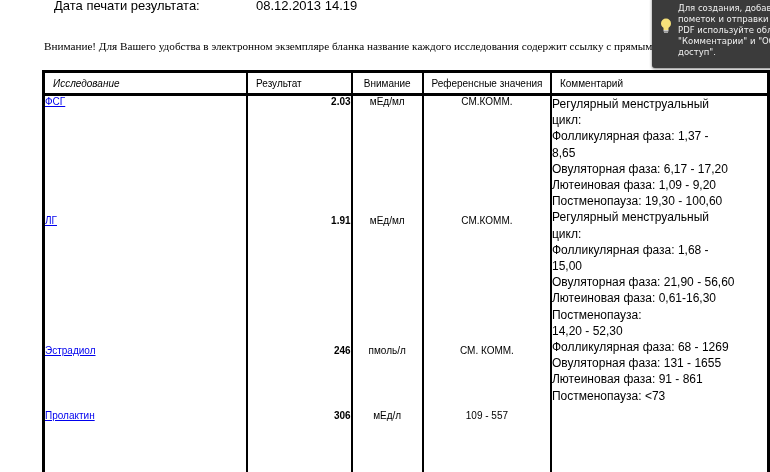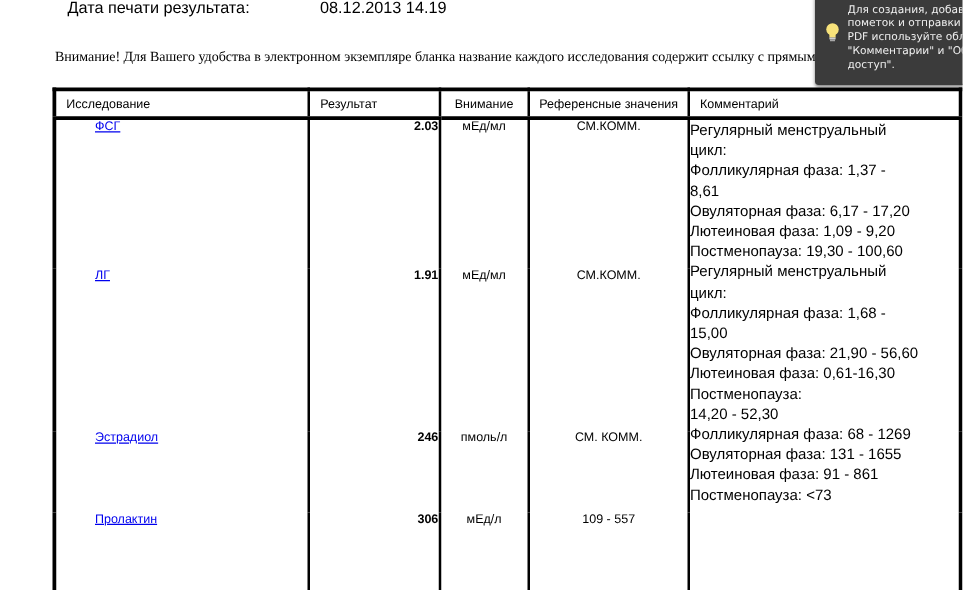--- a/index.html
+++ b/index.html
@@ -32,27 +32,27 @@
       padding: 0; vertical-align: top;
     }
     table.results { border: 3px solid #000; border-bottom: none; }
     table.results thead th {
       border-bottom: 3px solid #000;
       font-size: 10px; font-weight: normal; text-align: left;
       height: 20px; vertical-align: middle; padding-left: 8px;
     }
     table.results thead th.bold { font-weight: normal; }
     th.c-ref, td.c-ref { text-align: center !important; padding-left: 0 !important; }
-    .col-test { width: 197px; }
+    .col-test { width: 197px; font-style: italic; }
     .col-res { width: 96px; }
     .col-unit { width: 70px; }
     .col-ref { width: 128px; }
     .col-com { width: 208px; }
     td.test { font-size: 10px; padding: 4px 0 0 8px; }
-    td.test a { color: #0000ee; text-decoration: underline; padding-left: 31px; }
+    td.test a { color: #0000ee; text-decoration: underline; }
     td.res { font-size: 10px; font-weight: bold; text-align: right; padding: 4px 12px 0 0; }
     td.unit { font-size: 10px; text-align: center; padding-top: 4px; }
     td.ref { font-size: 10px; text-align: center; padding-top: 4px; }
     td.com { font-size: 12px; line-height: 16.2px; padding: 3px 0 0 6px; }
     .com-line { display: block; white-space: nowrap; }
     .tooltip {
       position: absolute; left: 652px; top: -4px; width: 130px; height: 72px;
       background: #3b3b3b; border-radius: 3px;
       box-shadow: 0 1px 3px rgba(0,0,0,0.5);
       color: #f0f0f0; font-family: "DejaVu Sans", sans-serif; font-size: 8.5px; line-height: 11px;
@@ -86,21 +86,21 @@
   <tbody>
     <tr style="height:120px">
       <td class="test"><a href="#">ФСГ</a></td>
       <td class="res">2.03</td>
       <td class="unit">мЕд/мл</td>
       <td class="ref">СМ.КОММ.</td>
       <td class="com" rowspan="4">
         <span class="com-line">Регулярный менструальный</span>
         <span class="com-line">цикл:</span>
         <span class="com-line">Фолликулярная фаза: 1,37 -</span>
-        <span class="com-line">8,61</span>
+        <span class="com-line">8,65</span>
         <span class="com-line">Овуляторная фаза: 6,17 - 17,20</span>
         <span class="com-line">Лютеиновая фаза: 1,09 - 9,20</span>
         <span class="com-line">Постменопауза: 19,30 - 100,60</span>
         <span class="com-line">Регулярный менструальный</span>
         <span class="com-line">цикл:</span>
         <span class="com-line">Фолликулярная фаза: 1,68 -</span>
         <span class="com-line">15,00</span>
         <span class="com-line">Овуляторная фаза: 21,90 - 56,60</span>
         <span class="com-line">Лютеиновая фаза: 0,61-16,30</span>
         <span class="com-line">Постменопауза:</span>

